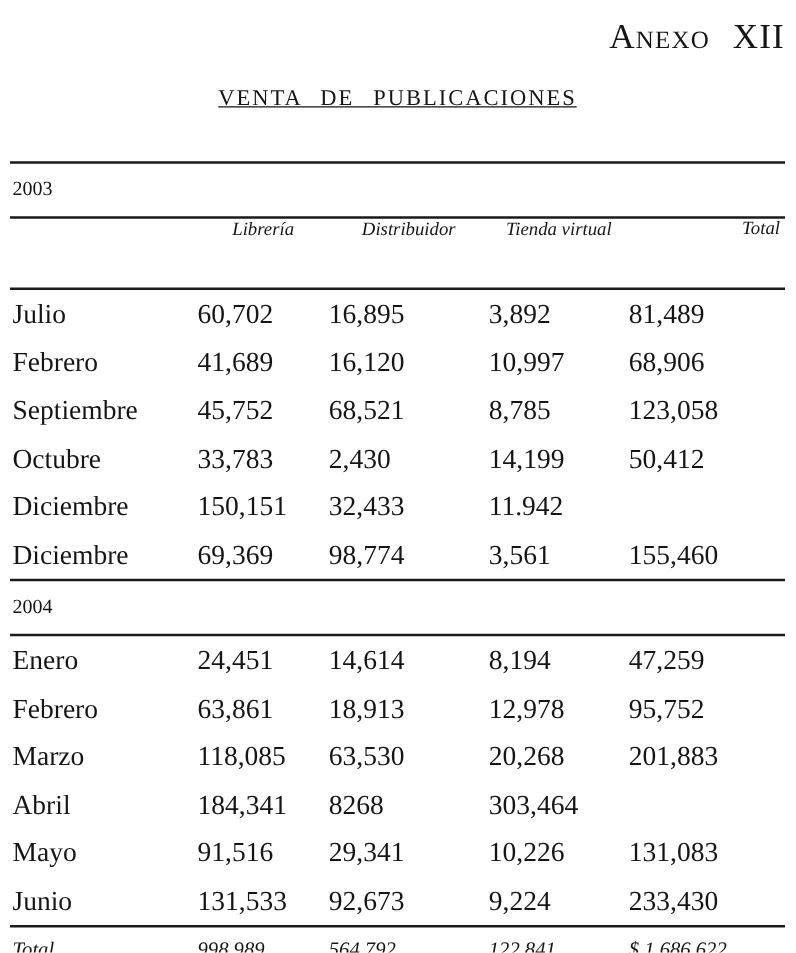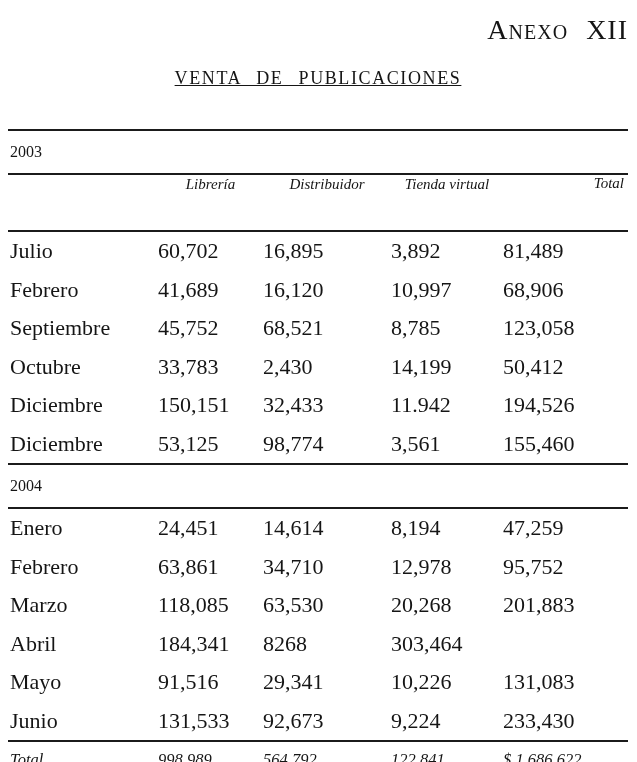--- a/index.html
+++ b/index.html
@@ -122,25 +122,24 @@
     <div class="cell num">33,783</div>
     <div class="cell num">2,430</div>
     <div class="cell num">14,199</div>
     <div class="cell num last">50,412</div>
   </div>
   <div class="grid row">
     <div class="cell month">Diciembre</div>
     <div class="cell num">150,151</div>
     <div class="cell num">32,433</div>
     <div class="cell num">11.942</div>
-    <div class="cell num last">194,526</div>
   </div>
   <div class="grid row">
     <div class="cell month">Diciembre</div>
-    <div class="cell num">53,125</div>
+    <div class="cell num">69,369</div>
     <div class="cell num">98,774</div>
     <div class="cell num">3,561</div>
     <div class="cell num last">155,460</div>
   </div>
 
   <div class="rule"></div>
 
   <div class="year-row">
     <span>2004</span>
   </div>
@@ -150,21 +149,21 @@
   <div class="grid row">
     <div class="cell month">Enero</div>
     <div class="cell num">24,451</div>
     <div class="cell num">14,614</div>
     <div class="cell num">8,194</div>
     <div class="cell num last">47,259</div>
   </div>
   <div class="grid row">
     <div class="cell month">Febrero</div>
     <div class="cell num">63,861</div>
-    <div class="cell num">34,710</div>
+    <div class="cell num">18,913</div>
     <div class="cell num">12,978</div>
     <div class="cell num last">95,752</div>
   </div>
   <div class="grid row">
     <div class="cell month">Marzo</div>
     <div class="cell num">118,085</div>
     <div class="cell num">63,530</div>
     <div class="cell num">20,268</div>
     <div class="cell num last">201,883</div>
   </div>

